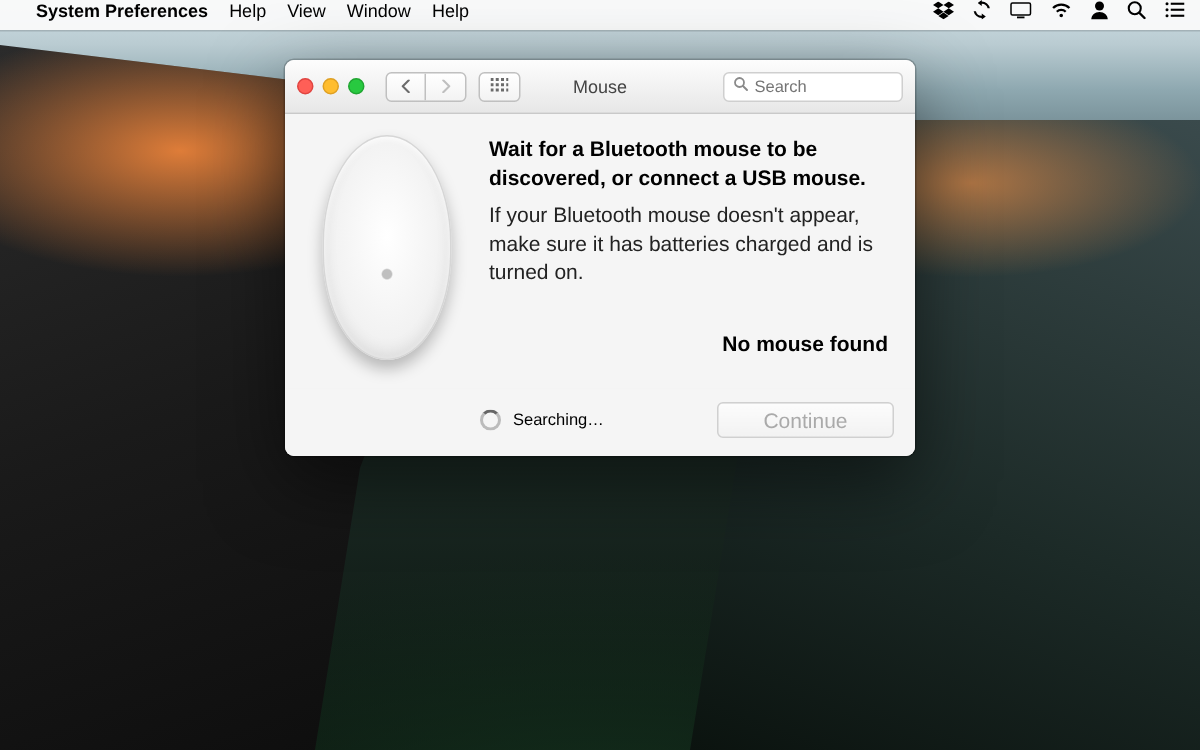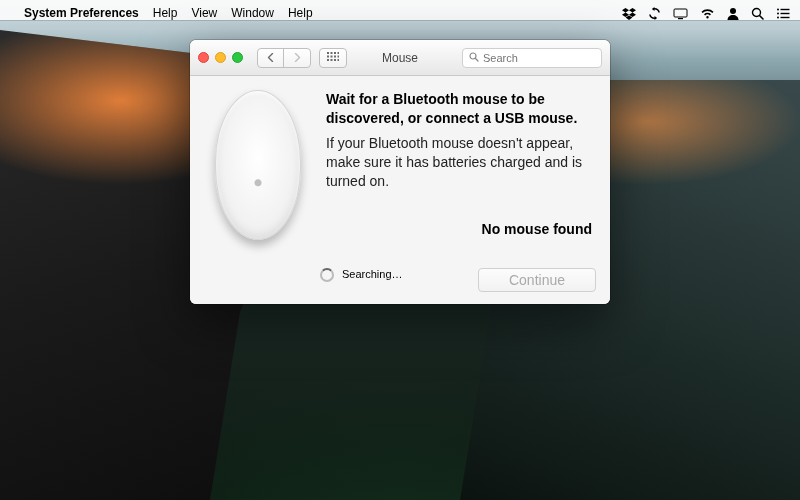--- a/index.html
+++ b/index.html
@@ -33,21 +33,21 @@
   .wallpaper .snow {
     position:absolute; top:230px; left:200px; right:200px; height:70px;
     background: linear-gradient(180deg, rgba(235,240,243,0.9), rgba(200,210,215,0) );
     filter: blur(3px);
   }
 
   
   .menubar {
     position: absolute; top:0; left:0; right:0; height:20px;
     background: rgba(250,250,250,0.95);
-    display:flex; align-items:flex-end;
+    display:flex; align-items:flex-start;
     font-size:12px; color:#000;
     padding: 0 10px;
     box-shadow: 0 1px 0 rgba(0,0,0,0.15);
     z-index: 10;
   }
   .menubar .left { display:flex; align-items:center; gap:14px; }
   .menubar .left .app-name { font-weight:600; }
   .menubar .spacer { flex:1; }
   .menubar .right { display:flex; align-items:center; gap:12px; }
   .apple-logo { font-size:13px; line-height:1; }
@@ -86,21 +86,21 @@
     display:flex;align-items:center;justify-content:center;
   }
   .navseg button:first-child{border-right:1px solid #c0c0c0;}
   .gridseg button{width:26px;font-size:11px;color:#555;}
   .win-title {
     position:absolute; left:0; right:0; text-align:center;
     font-size:12px; color:#444; pointer-events:none;
   }
   .searchwrap {
     margin-left:auto;
-    width:140px; height:20px;
+    width:120px; height:20px;
     border:1px solid #cfcfcf; border-radius:4px;
     background:#fff; display:flex; align-items:center;
     padding:0 6px; gap:4px;
   }
   .searchwrap input {
     border:none; outline:none; width:100%; font-size:11px; color:#333;
     background:transparent;
   }
   .searchwrap .mag { font-size:10px; color:#888; }
 
@@ -128,21 +128,21 @@
     position:relative;
   }
   .textcol { flex:1; font-size:14px; color:#000; line-height:1.35; }
   .textcol .bold { font-weight:700; margin-bottom:6px; }
   .textcol .info { margin-bottom:30px; color:#222; }
   .textcol .nomouse { font-weight:700; text-align:right; margin:22px 0 8px 0; }
 
   .footer {
     border-top:1px solid transparent;
     padding:8px 14px 12px 130px;
-    display:flex; 
+    display:flex; align-items:center;
     background:#f5f5f5;
     font-size:11px;
   }
   .spinner {
     width:14px;height:14px;margin-right:8px;
     border:2px solid #bbb; border-top-color:#666;
     border-radius:50%;
   }
   .continue {
     margin-left:auto;

